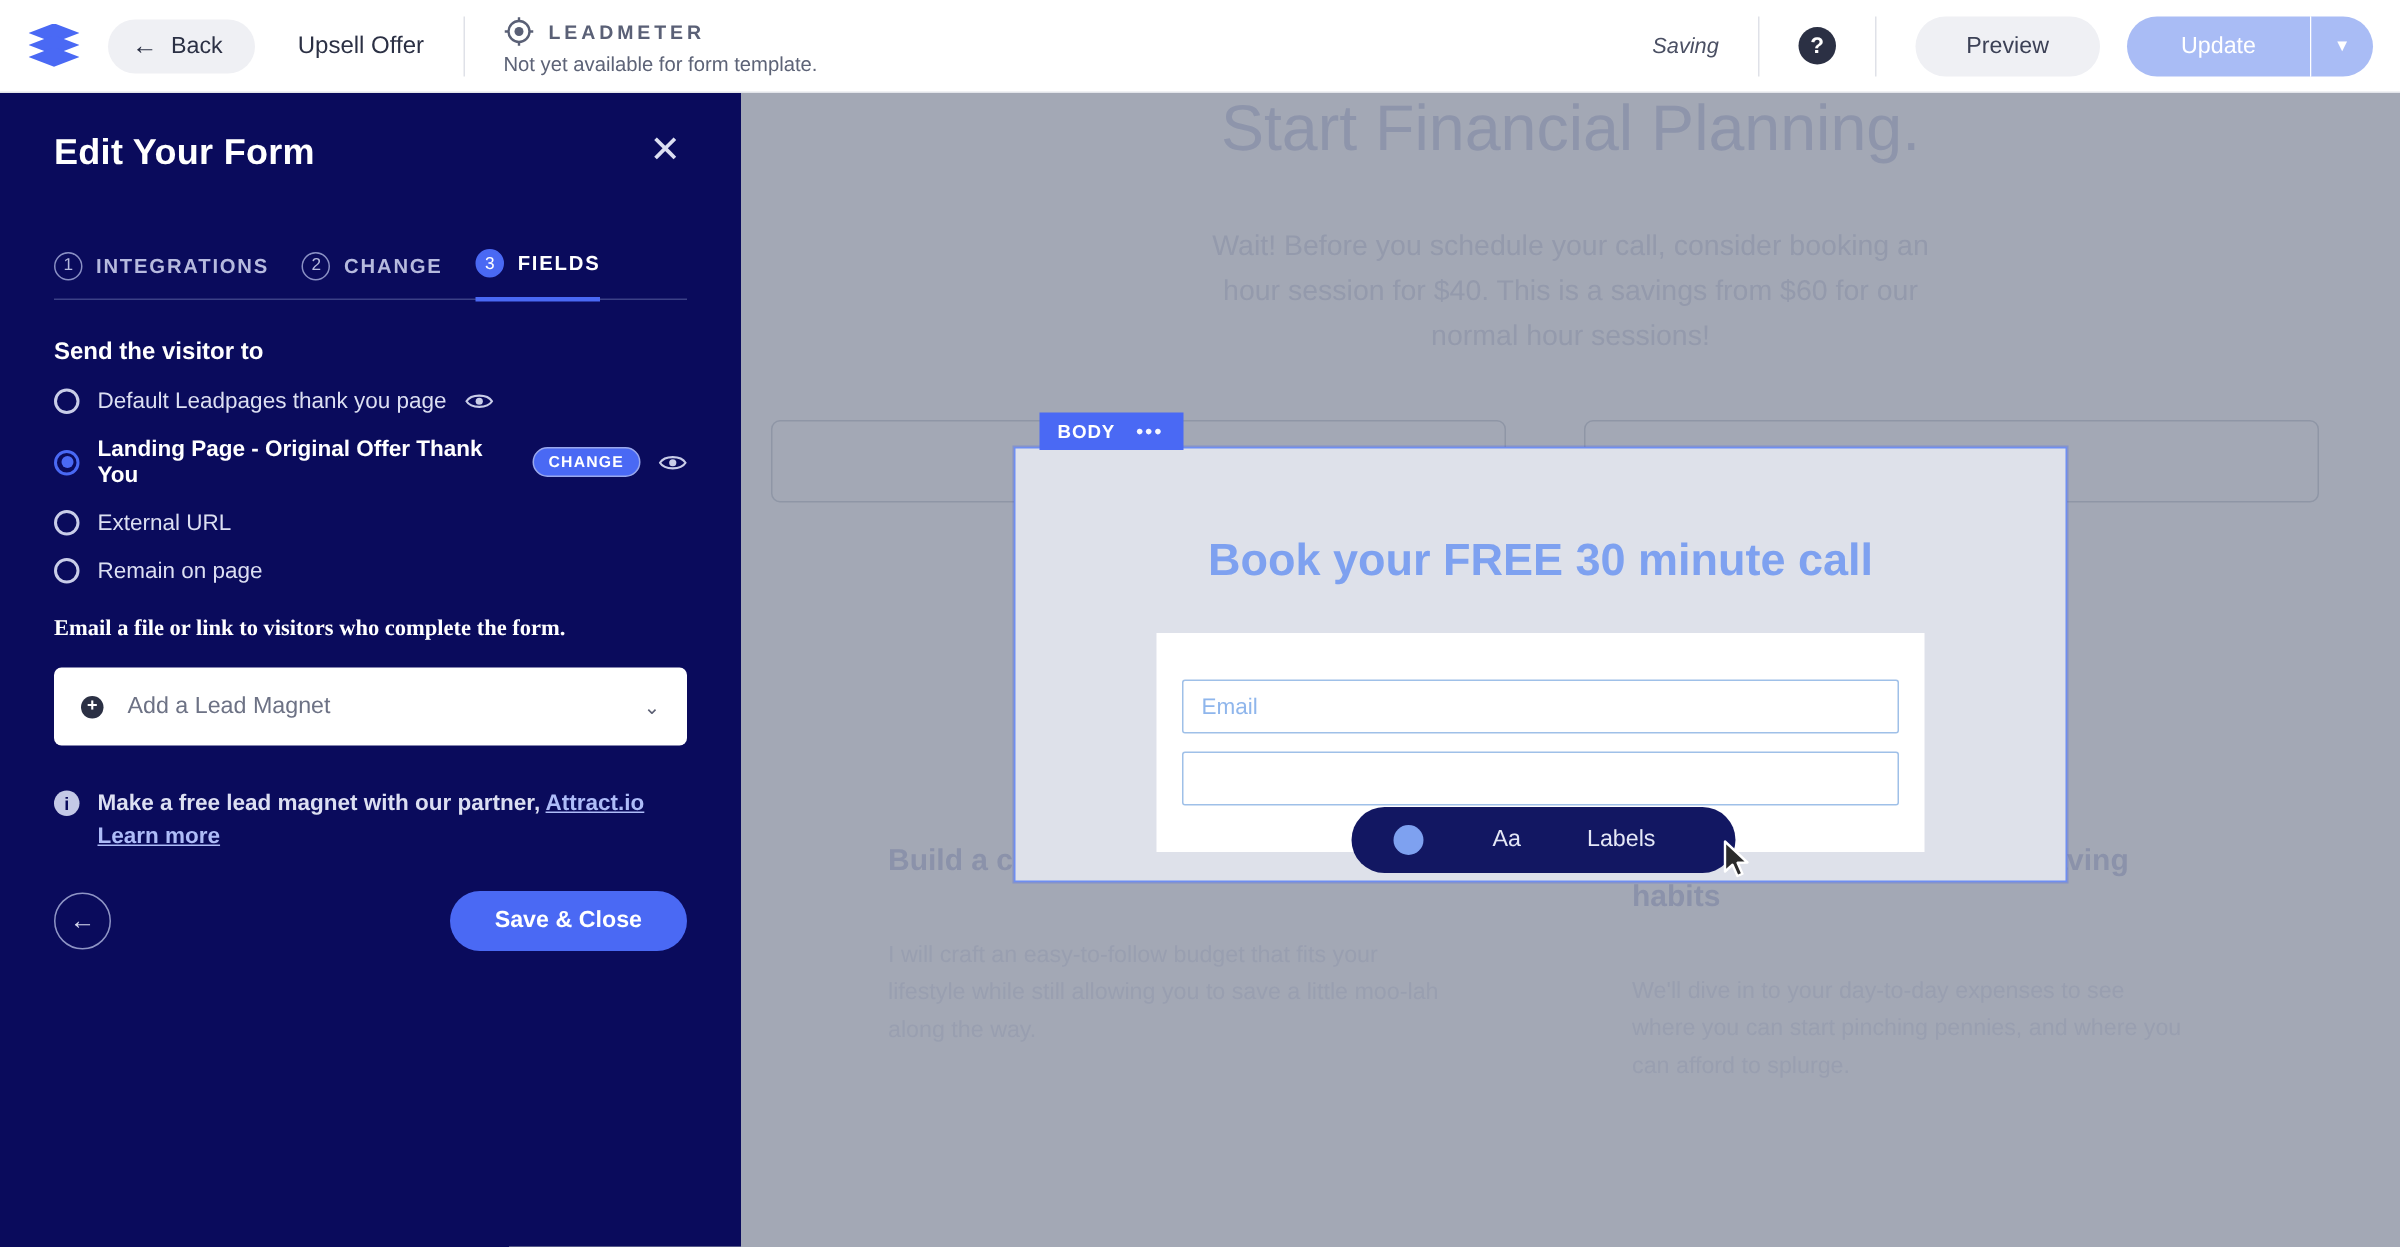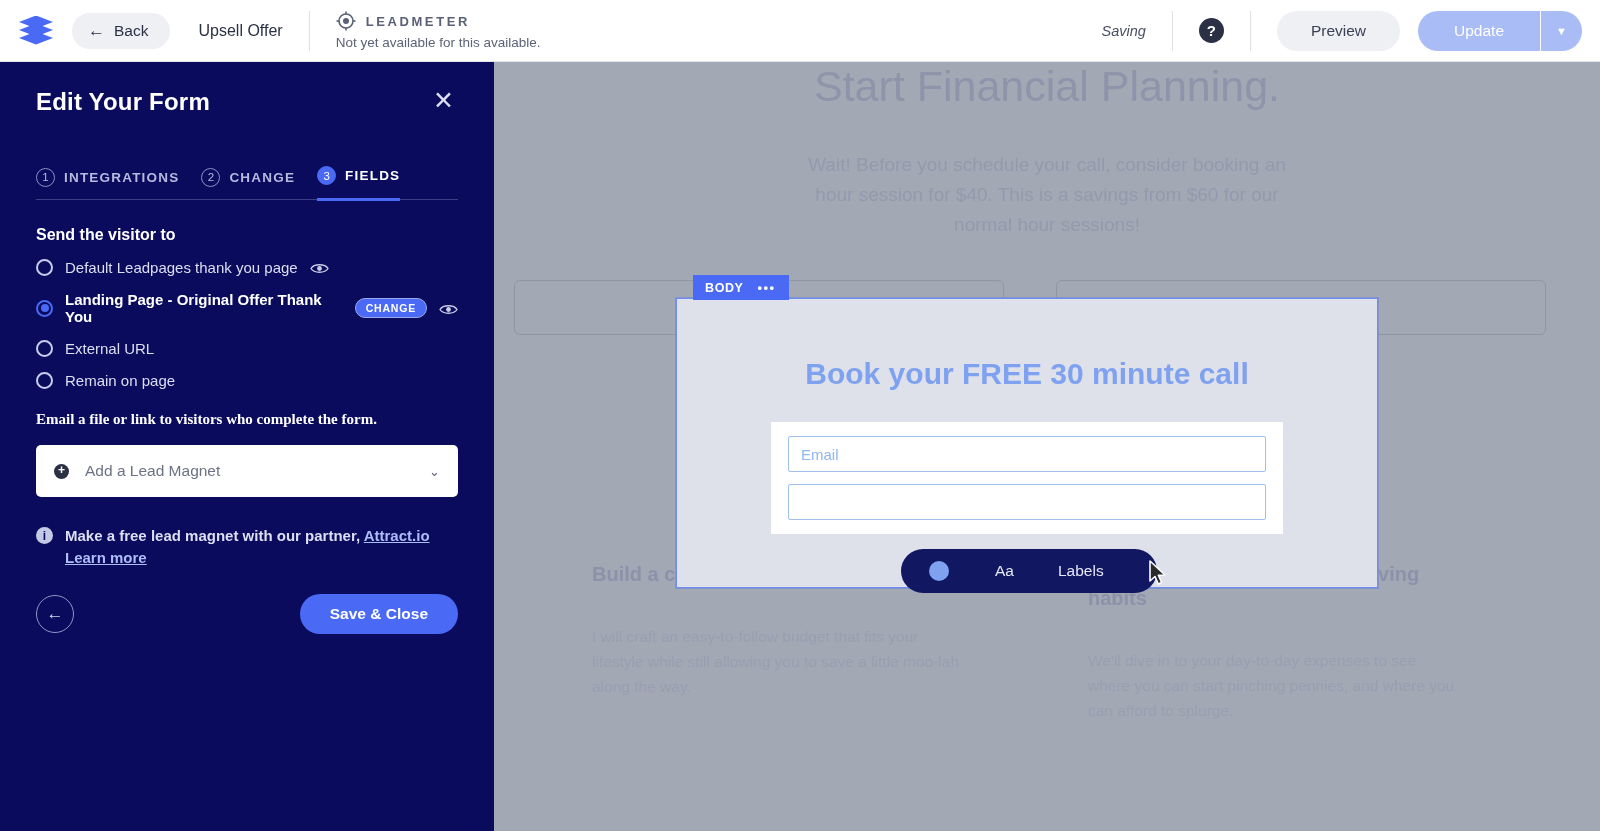--- a/index.html
+++ b/index.html
@@ -217,33 +217,33 @@
     padding: 0 13px 0 12px; font-size: 12.5px; font-weight: 700; letter-spacing: .6px;
     cursor: pointer;
   }
   .body-tag .dots { letter-spacing: 1.5px; font-size: 13px; opacity: .95; }
 
   .bb-title {
     text-align: center; margin-top: 58px;
     font-size: 30px; font-weight: 700; color: #7EA1F0;
   }
   .form-card {
-    margin: 31px auto 0 auto; width: 512px; background: #ffffff; padding: 14px 17px;
+    margin: 31px auto 0 auto; width: 512px; background: #ffffff; padding: 31px 17px;
   }
   .email-input {
     height: 36px; border: 1px solid #9fc0e8; border-radius: 2px;
     display: flex; align-items: center; padding: 0 12px;
     font-size: 15px; color: #8fb6ec; background: #ffffff;
   }
   .second-input {
     margin-top: 12px; height: 36px; border: 1px solid #9fc0e8; border-radius: 2px;
     background: #ffffff;
   }
   .label-toolbar {
-    position: absolute; left: 224px; top: 250px;
+    position: absolute; left: 224px; top: 239px;
     height: 44px; width: 256px; border-radius: 22px;
     background: #121762;
     display: flex; align-items: center; gap: 0;
   }
   .lt-knob {
     width: 20px; height: 20px; border-radius: 50%; background: #7EA1F0; margin-left: 28px;
   }
   .lt-aa { margin-left: 46px; color: #e4e7f6; font-size: 15.5px; }
   .lt-labels { margin-left: 44px; color: #e4e7f6; font-size: 15.5px; }
 
@@ -278,21 +278,21 @@
           <circle cx="10" cy="10" r="7" fill="none" stroke="#5a6076" stroke-width="1.6"></circle>
           <circle cx="10" cy="10" r="3" fill="#5a6076"></circle>
           <line x1="10" y1="0.5" x2="10" y2="3.2" stroke="#5a6076" stroke-width="1.6"></line>
           <line x1="10" y1="16.8" x2="10" y2="19.5" stroke="#5a6076" stroke-width="1.6"></line>
           <line x1="0.5" y1="10" x2="3.2" y2="10" stroke="#5a6076" stroke-width="1.6"></line>
           <line x1="16.8" y1="10" x2="19.5" y2="10" stroke="#5a6076" stroke-width="1.6"></line>
         </svg>
       </span>
       <span class="lm-label">LEADMETER</span>
     </div>
-    <div class="lm-sub">Not yet available for this available.</div>
+    <div class="lm-sub">Not yet available for form template.</div>
   </div>
 
   <div class="topbar-right">
     <span class="saving">Saving</span>
     <div class="vdiv"></div>
     <div class="help-btn">
       <span>?</span>
     </div>
     <div class="vdiv"></div>
     <button class="preview-btn">Preview</button>

